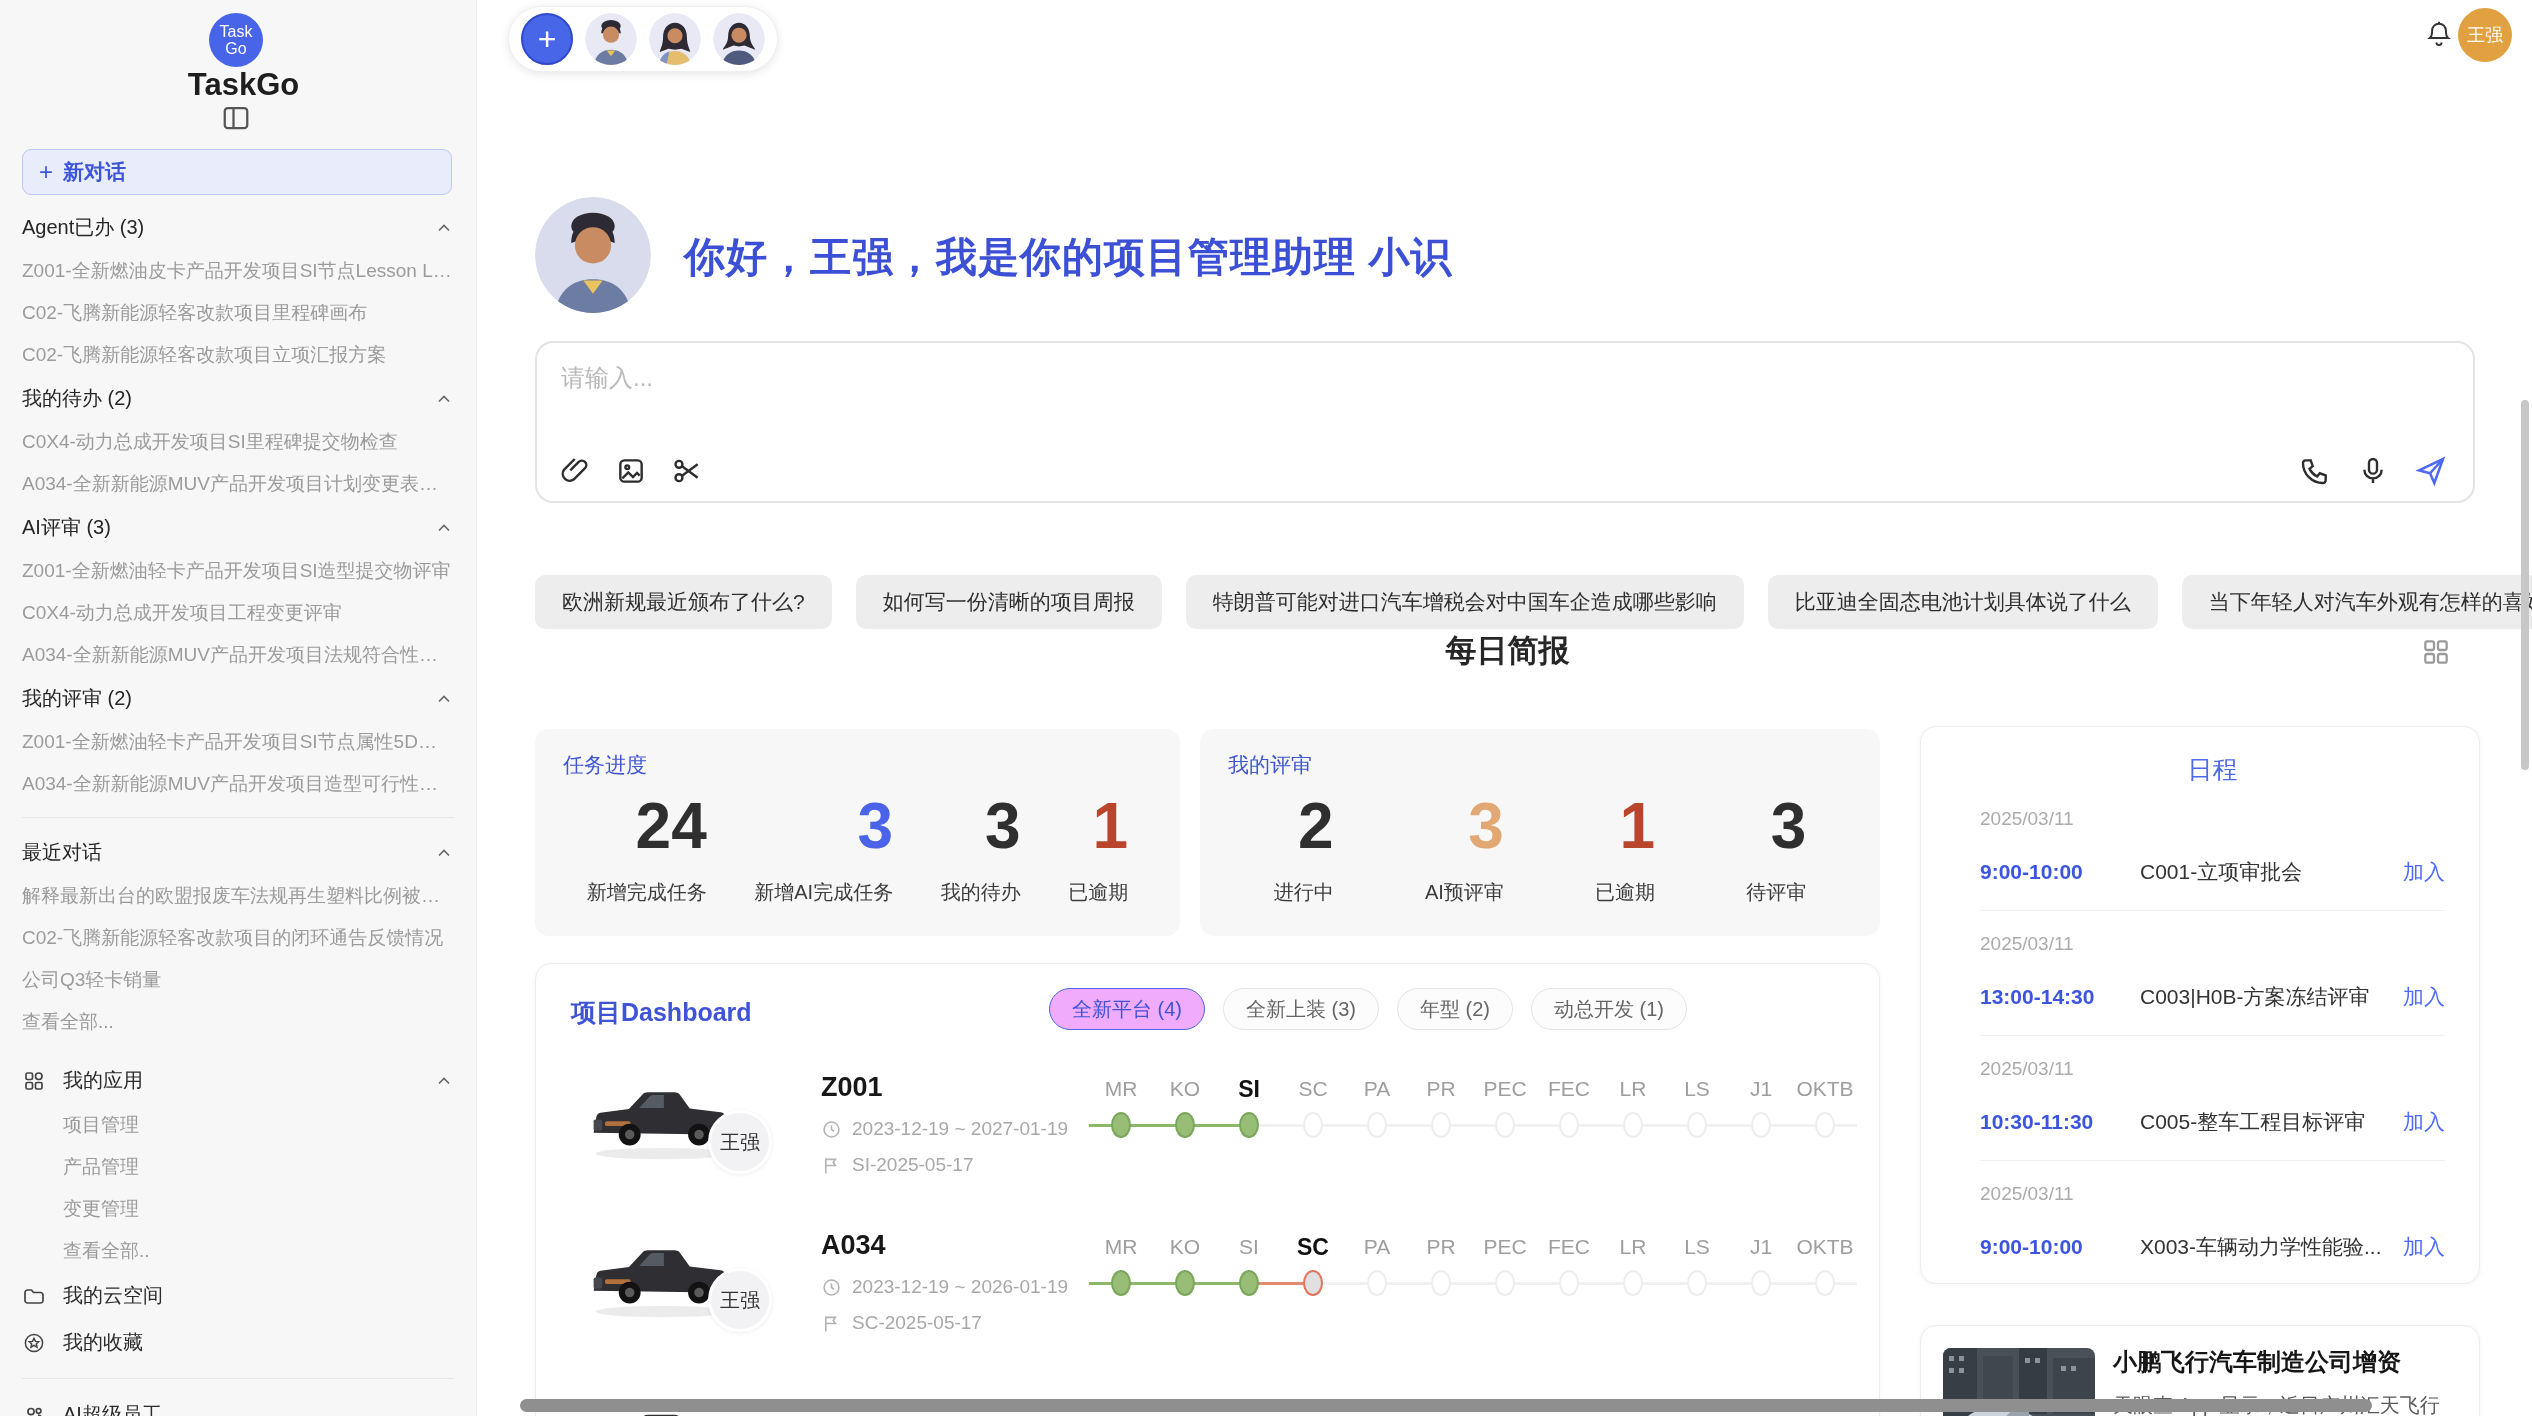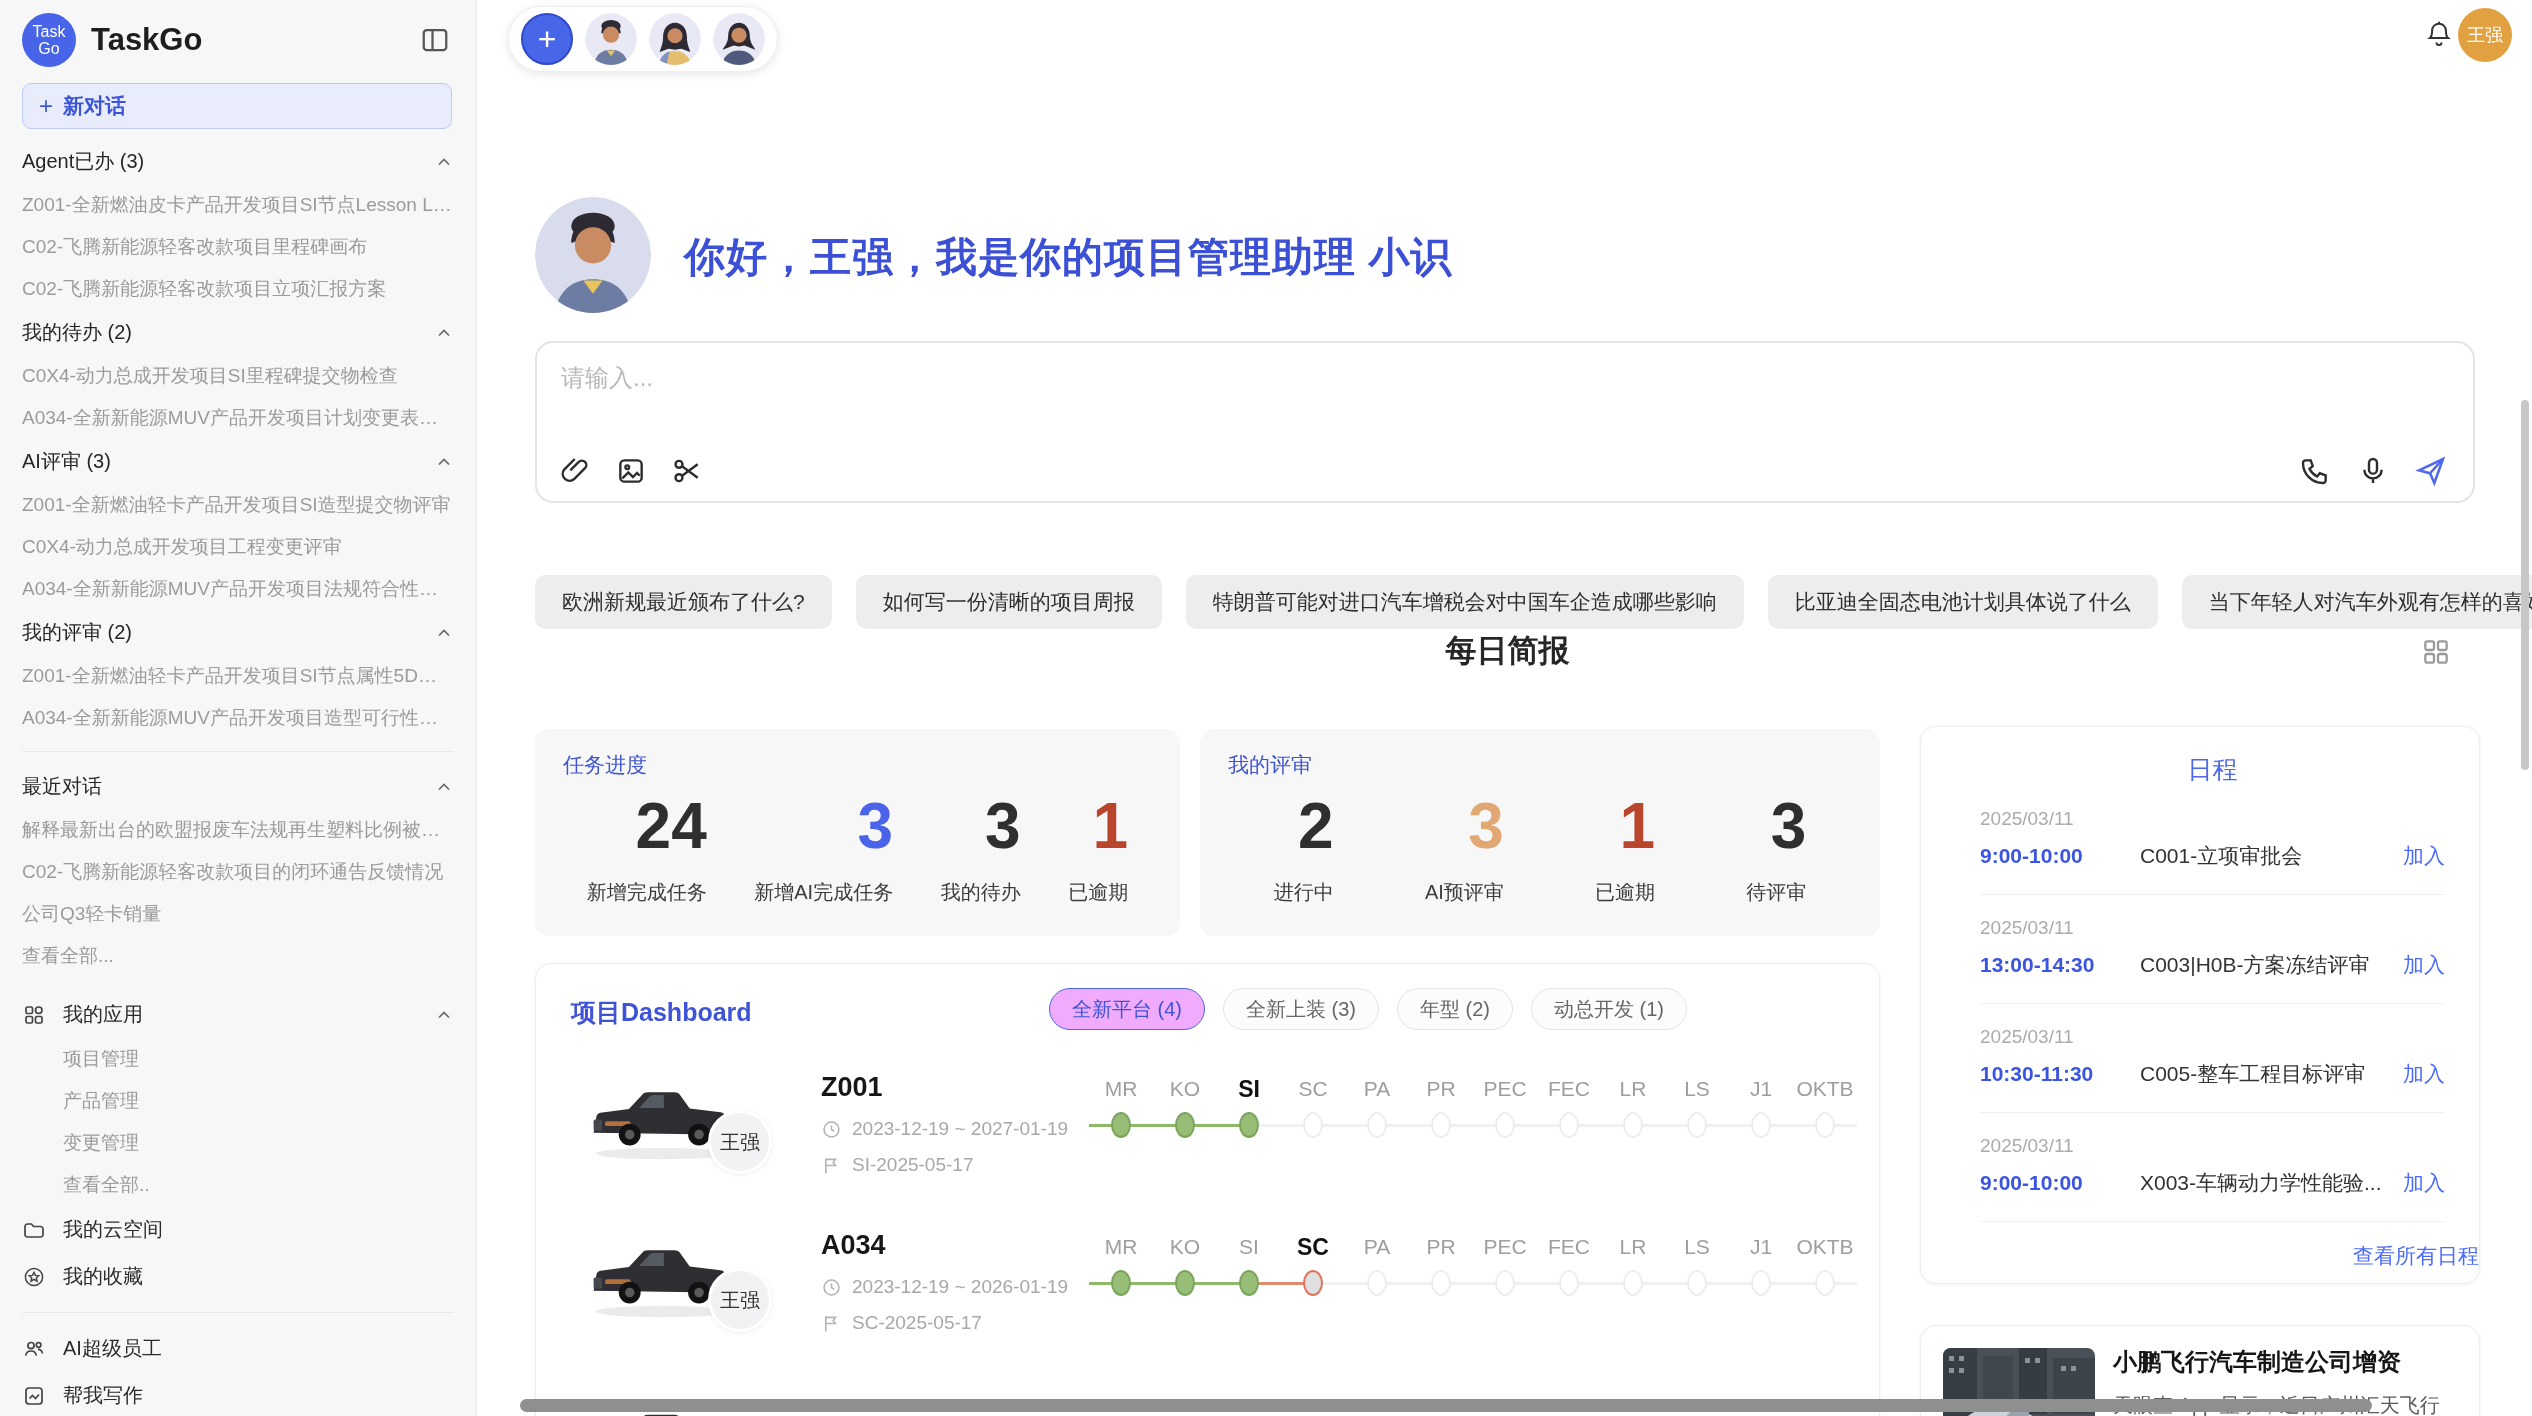--- a/index.html
+++ b/index.html
@@ -3,21 +3,21 @@
 <meta charset="utf-8">
 <style>
   html,body{margin:0;padding:0;background:#fff;width:2532px;height:1416px;overflow:hidden;
     font-family:"Liberation Sans","DejaVu Sans",sans-serif;}
   #app{position:relative;width:2532px;height:1416px;background:#fff;overflow:hidden;}
   svg{display:block}
 
   
   .sidebar{position:absolute;left:0;top:0;width:477px;height:1416px;background:#f7f7f8;
     border-right:1px solid #ececec;box-sizing:border-box;overflow:hidden;}
-  .sb-head{display:flex;align-items:center;padding:13px 26px 8px 22px;}
+  .sb-head{display:flex;align-items:center;padding:13px 26px 8px 22px;flex-direction:column;}
   .logo{width:54px;height:54px;border-radius:50%;background:#4864e8;color:#fff;display:flex;
     flex-direction:column;align-items:center;justify-content:center;font-size:16px;line-height:17px;flex:none;}
   .sb-title{font-size:31px;font-weight:700;color:#1e1e1e;margin-left:15px;flex:1;}
   .panel-btn{width:30px;height:30px;flex:none;cursor:pointer;}
   .new-chat{margin:8px 24px 4px 22px;height:44px;border:1px solid #bec9f6;background:#e9ecfb;border-radius:9px;
     display:flex;align-items:center;padding-left:16px;color:#3c55d8;font-size:21px;font-weight:600;cursor:pointer;}
   .new-chat .plus{font-size:24px;margin-right:10px;font-weight:400;}
   .sb-scroll{padding:6px 22px 0 22px;}
   .sb-sec-h{display:flex;align-items:center;height:45px;color:#262626;font-size:20px;cursor:pointer;}
   .sb-sec-h .t{flex:1;}
@@ -108,21 +108,21 @@
   .m-dot.done{background:#97bd77;border-color:#7ba55b;}
   .m-dot.future{background:#fff;border-color:#ededed;}
   .m-dot.overdue{background:#e0e0e0;border-color:#e0735a;}
 
   
   .sched{position:absolute;left:1920px;top:726px;width:560px;height:558px;box-sizing:border-box;background:#fff;
     border:1px solid #ececec;border-radius:16px;box-shadow:0 1px 5px rgba(0,0,0,.05);overflow:hidden;padding-left:25px;}
   .sched-title{text-align:center;font-size:25px;color:#4d68e8;margin-top:26px;}
   .sched-item{padding:0 34px;}
   .si-date{font-size:19px;color:#ababab;margin-top:22px;}
-  .si-row{display:flex;align-items:center;margin-top:12px;}
+  .si-row{display:flex;align-items:center;margin-top:28px;}
   .si-time{width:160px;font-size:21px;font-weight:700;color:#3b55e0;flex:none;}
   .si-name{flex:1;font-size:21px;color:#333;white-space:nowrap;overflow:hidden;text-overflow:ellipsis;}
   .si-join{font-size:21px;color:#4d6bfa;flex:none;cursor:pointer;}
   .si-div{height:1px;background:#f0f0f0;margin-top:24px;}
   .sched-all{text-align:right;font-size:21px;color:#4d6bfa;margin-top:20px;cursor:pointer;}
 
   
   .news{position:absolute;left:1920px;top:1325px;width:560px;height:170px;box-sizing:border-box;background:#fff;
     border:1px solid #ececec;border-radius:16px;box-shadow:0 1px 5px rgba(0,0,0,.05);overflow:hidden;cursor:pointer;}
   .news-img{position:absolute;left:22px;top:22px;width:152px;height:96px;border-radius:8px;overflow:hidden;}

